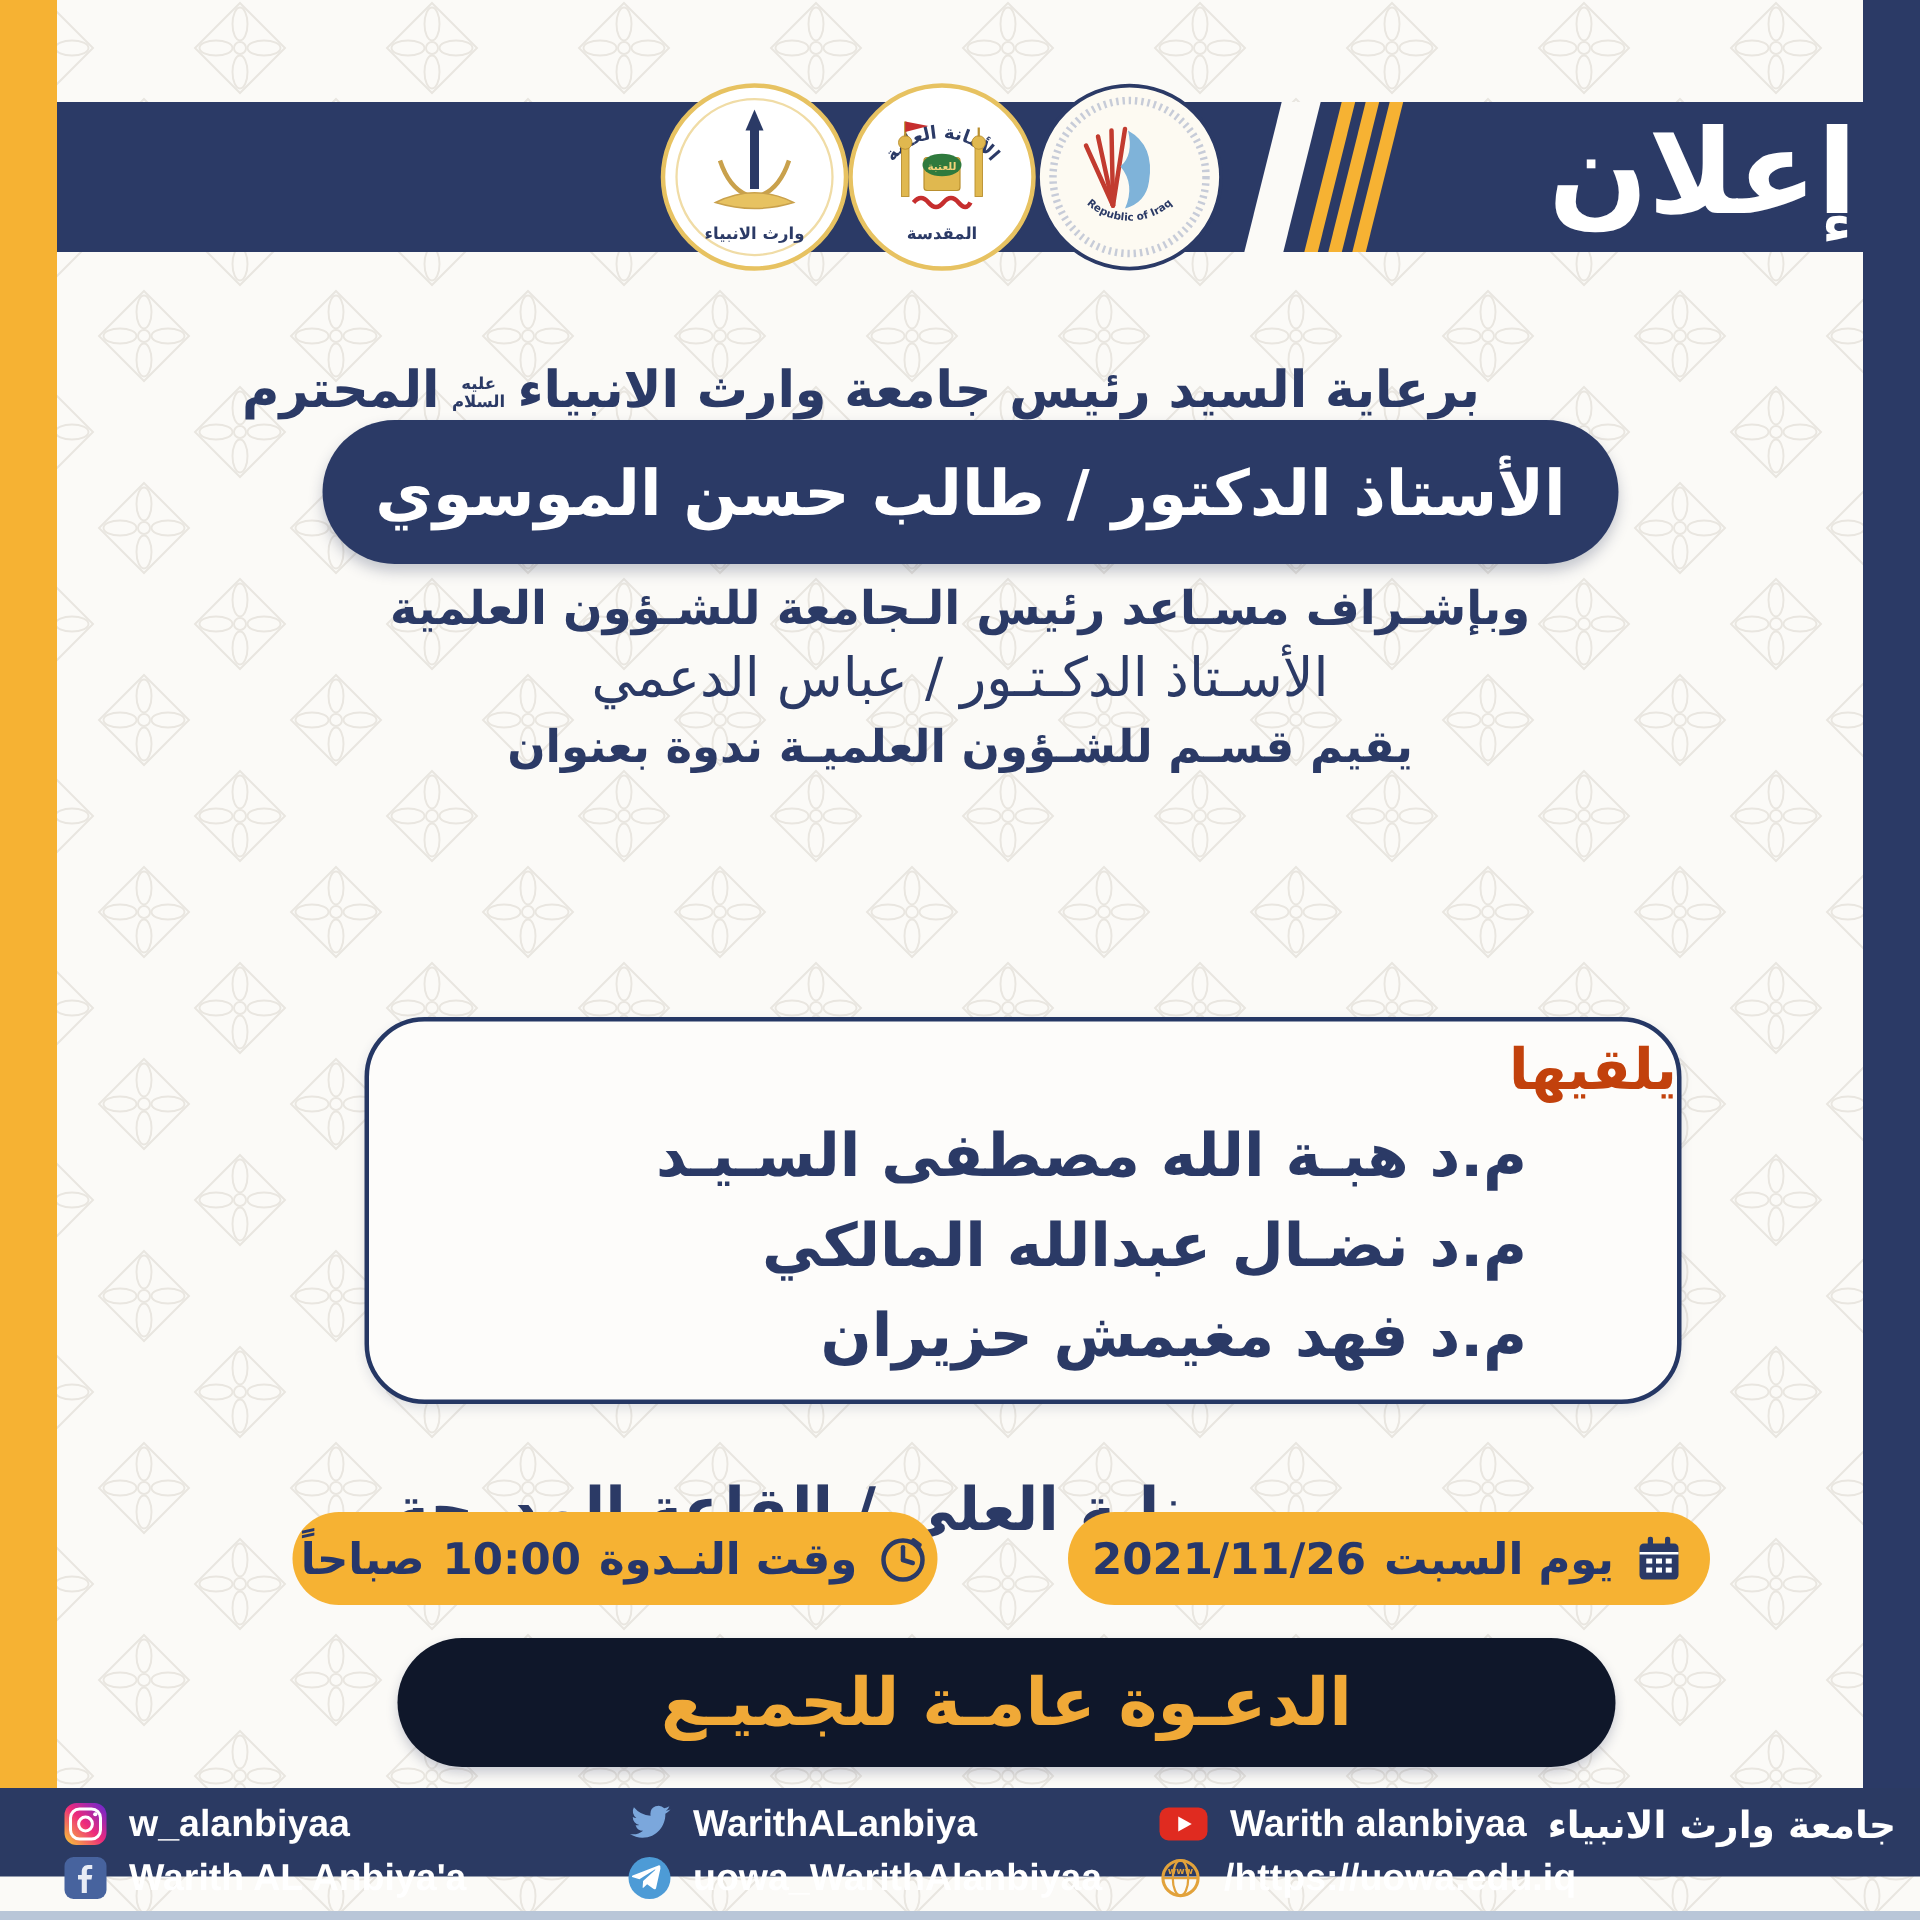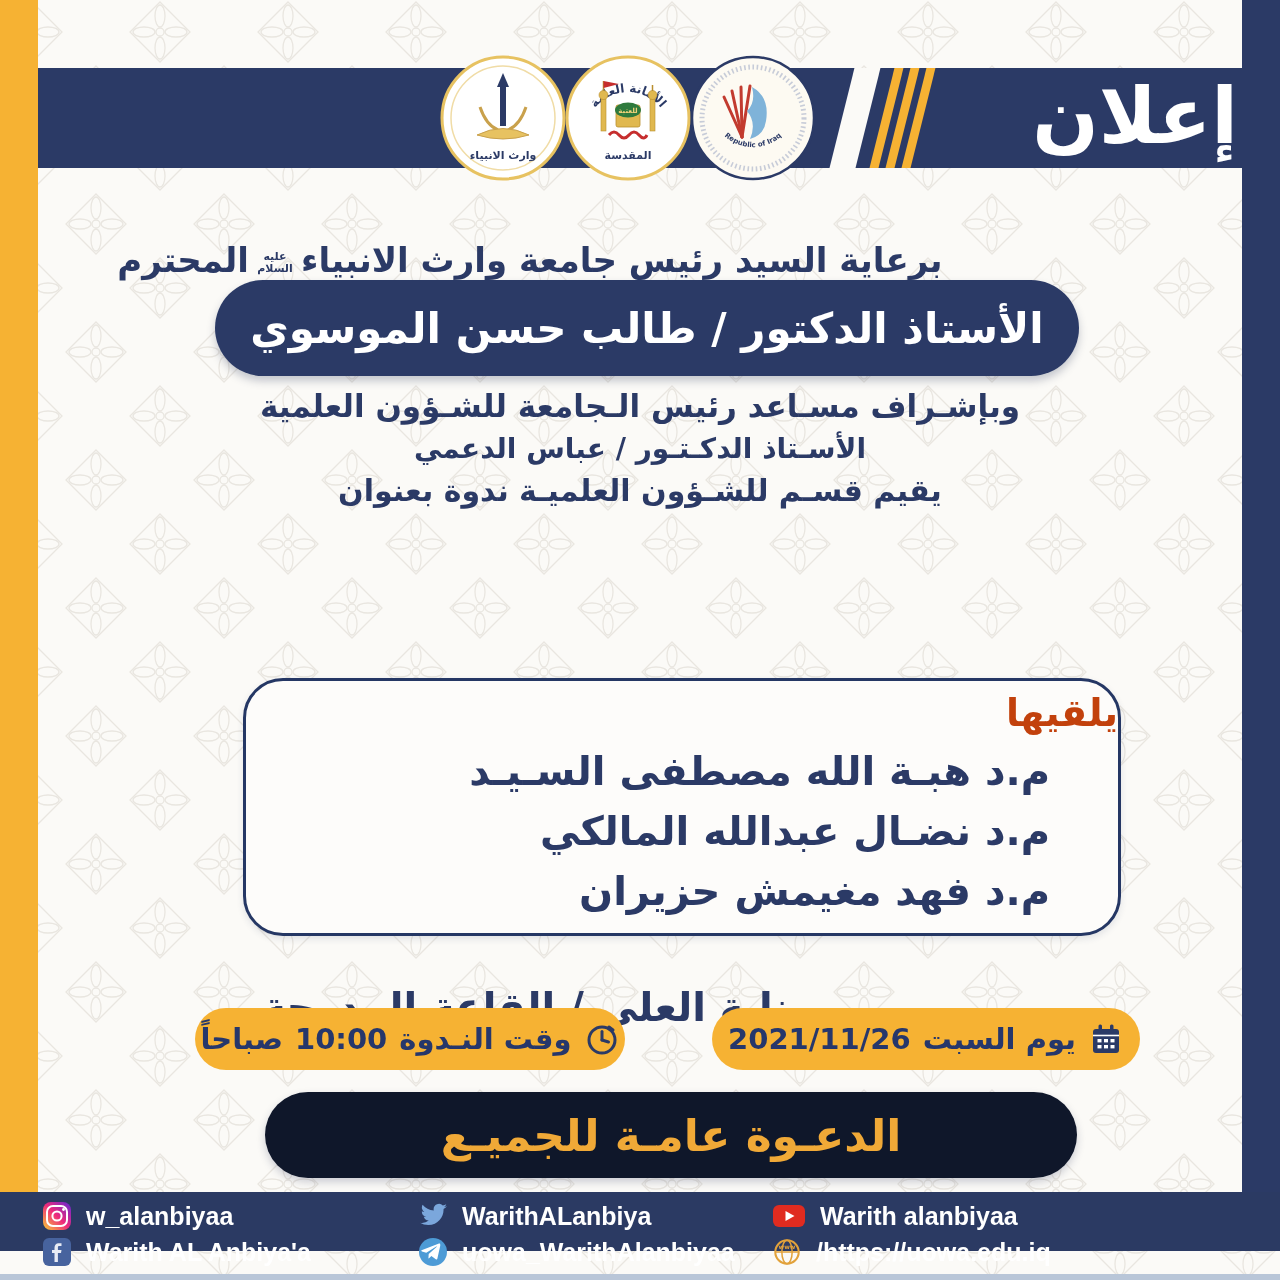--- a/index.html
+++ b/index.html
@@ -19,52 +19,52 @@
   .slash{position:absolute;left:804px;top:0;bottom:0;width:26px;background:#FBFAF7;transform:skewX(-14deg);}
   .stripe{position:absolute;top:0;bottom:0;width:9px;background:#F6B233;transform:skewX(-14deg);}
   .s1{left:844px;} .s2{left:860px;} .s3{left:876px;}
   .announce{
     position:absolute;right:42px;top:-4px;height:100px;line-height:104px;
     color:#fff;font-size:78px;font-weight:700;letter-spacing:1px;
   }
   
   .patronage{
     position:absolute;left:38px;top:206px;width:984px;text-align:center;
-    color:#2B3A66;font-size:34px;font-weight:700;direction:rtl;z-index:3;
+    color:#2B3A66;font-size:34px;font-weight:700;direction:rtl;z-index:3;padding-left:44px;
   }
   .honorific{
     display:inline-block;width:40px;font-size:11px;line-height:1.05;
     vertical-align:middle;text-align:center;font-weight:700;margin:0 6px;
   }
   
   .president-pill{
     position:absolute;left:215px;top:280px;width:864px;height:96px;border-radius:48px;
     background:#2B3A66;display:flex;align-items:center;justify-content:center;
     color:#fff;font-size:42px;font-weight:700;direction:rtl;z-index:3;
     box-shadow:0 5px 9px rgba(30,42,80,.25);
   }
   
   .supervision{position:absolute;left:38px;top:388px;width:1204px;text-align:center;color:#2B3A66;direction:rtl;z-index:3;}
   .sup1{font-size:31px;font-weight:700;margin:0 0 8px 0;}
-  .sup2{font-size:28px;font-weight:700;margin:0 0 8px 0;}
+  .sup2{font-size:36px;font-weight:400;margin:0 0 8px 0;}
   .sup3{font-size:30px;font-weight:700;margin:0;}
   
   .title-band{
     position:absolute;left:0;top:512px;width:1150px;height:118px;background:#F6B233;
     display:flex;align-items:center;justify-content:center;z-index:3;
   }
   .title-band h1{margin:0;color:#263865;font-size:48px;font-weight:700;direction:rtl;}
   
   .speakers-box{
     position:absolute;left:243px;top:678px;width:878px;height:258px;border-radius:40px;
     background:#FDFCFA;border:3px solid #253764;z-index:3;box-sizing:border-box;
     padding-top:8px;box-shadow:0 3px 7px rgba(40,55,100,.12);
   }
   .speakers-heading{text-align:right;color:#c2410c;font-size:38px;font-weight:700;margin:2px 0 6px 0;}
-  .speaker-line{direction:rtl;text-align:right;padding-right:68px;color:#2B3A66;font-size:40px;font-weight:700;line-height:1.5;margin:0;}
+  .speaker-line{direction:rtl;text-align:right;padding-right:100px;color:#2B3A66;font-size:40px;font-weight:700;line-height:1.5;margin:0;}
   
   .location{
     position:absolute;left:38px;top:944px;width:992px;text-align:center;
     color:#2B3A66;font-size:40px;font-weight:700;direction:rtl;z-index:3;
   }
   
   .info-pill{
     position:absolute;top:1008px;height:62px;border-radius:31px;background:#F6B233;
     display:flex;align-items:center;justify-content:center;gap:12px;direction:rtl;
     color:#26376B;font-size:29px;font-weight:700;z-index:3;
@@ -283,20 +283,21 @@
       </div>
     </div>
 
     <div class="fgroup g3">
       <div class="frow">
         <svg width="34" height="28" viewBox="0 0 34 28">
           <rect x="1" y="3" width="32" height="22" rx="6" fill="#E02B20"></rect>
           <polygon points="13.5,9 22.5,14 13.5,19" fill="#FFFFFF"></polygon>
         </svg>
         <span class="ftext">Warith alanbiyaa</span>
+        <span class="ftext ar" dir="rtl">جامعة وارث الانبياء</span>
       </div>
       <div class="frow">
         <svg width="30" height="30" viewBox="0 0 32 32">
           <circle cx="16" cy="16" r="12.5" fill="none" stroke="#E2A23B" stroke-width="2.2"></circle>
           <ellipse cx="16" cy="16" rx="5.5" ry="12.5" fill="none" stroke="#E2A23B" stroke-width="1.6"></ellipse>
           <line x1="3.5" y1="16" x2="28.5" y2="16" stroke="#E2A23B" stroke-width="1.6"></line>
           <text x="16" y="13" text-anchor="middle" font-size="6.5" font-weight="bold" fill="#E2A23B" font-family="DejaVu Sans">www</text>
         </svg>
         <span class="ftext">/https://uowa.edu.iq</span>
       </div>

